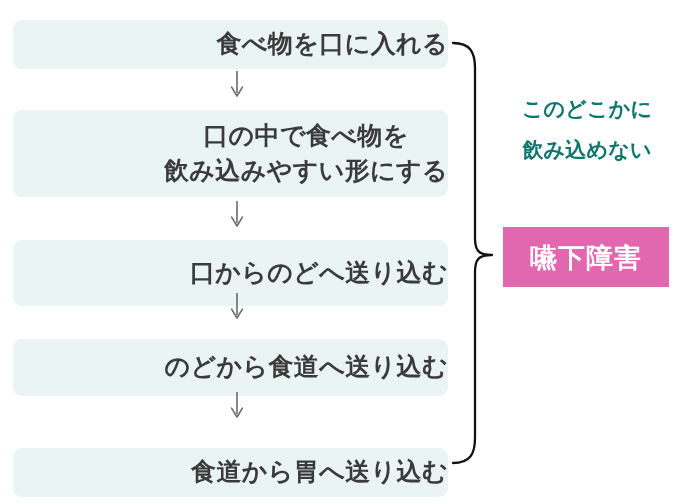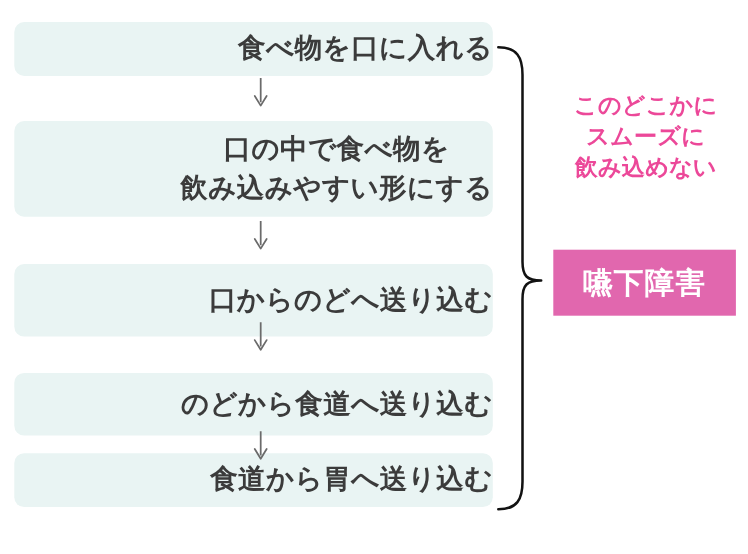--- a/index.html
+++ b/index.html
@@ -38,21 +38,21 @@
     font-size: 25px;
     line-height: 1.38;
     letter-spacing: 0.4px;
     white-space: pre-line;
   }
 
   #box-1 { top: 20px;  height: 49px; }
   #box-2 { top: 110px; height: 87px; }
   #box-3 { top: 240px; height: 66px; }
   #box-4 { top: 339px; height: 57px; }
-  #box-5 { top: 412px; height: 49px; }
+  #box-5 { top: 448px; height: 49px; }
 
   
   .connector {
     position: absolute;
     left: 224px;
     width: 26px;
     height: 28px;
   }
   #arrow-1 { top: 70px; }
   #arrow-2 { top: 200px; }
@@ -71,26 +71,27 @@
   
   #side-note {
     position: absolute;
     left: 500px;
     top: 82px;
     width: 174px;
     text-align: center;
   }
   #side-note .note-line {
     display: block;
-    color: #ec4899;
+    color: #0f766e;
     font-weight: bold;
     font-size: 21px;
     line-height: 1.34;
     letter-spacing: 0.2px;
     white-space: nowrap;
+    margin-top: 13px;
   }
 
   
   #badge {
     position: absolute;
     left: 503px;
     top: 227px;
     width: 166px;
     height: 60px;
     background: #e167ae;
@@ -167,21 +168,20 @@
                L 27 208
                C 27 221, 31 225, 44 225
                C 31 225, 27 229, 27 242
                L 27 408
                C 27 424, 22 433, 5 433" stroke="#121212" stroke-width="2.3" fill="none" stroke-linecap="round" stroke-linejoin="round"></path>
     </svg>
   </div>
 
   <div id="side-note">
     <span class="note-line">このどこかに</span>
-    <span class="note-line">スムーズに</span>
     <span class="note-line">飲み込めない</span>
   </div>
 
   <div id="badge">
     <span class="badge-label">嚥下障害</span>
   </div>
 
 </div>
 
 </body></html>

